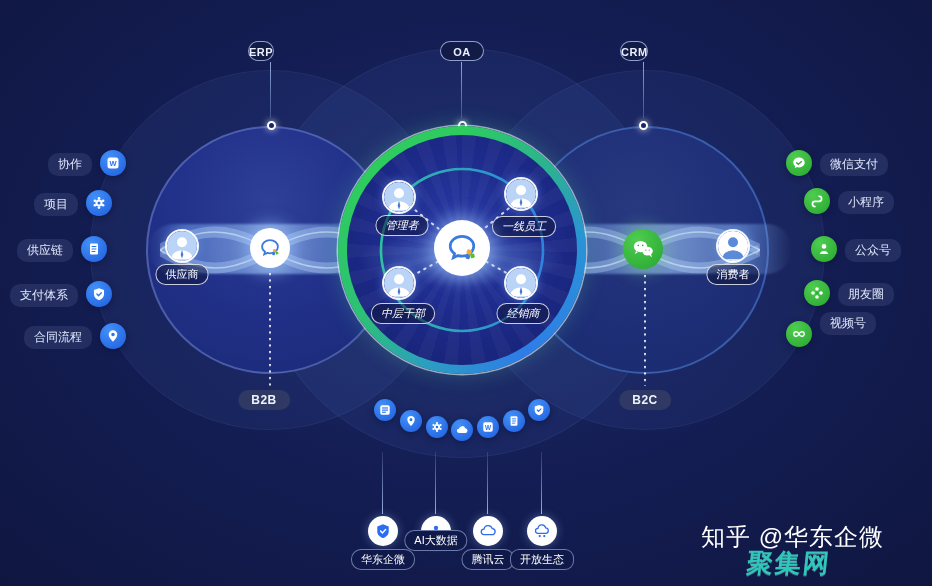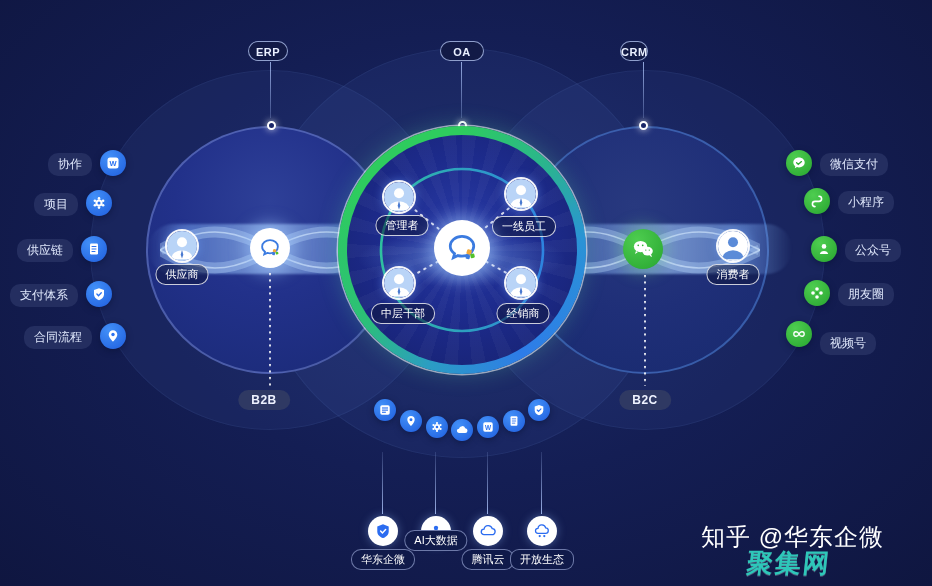--- a/index.html
+++ b/index.html
@@ -77,21 +77,21 @@
   <svg class="abs" style="left:528px;top:224px;" width="232" height="52">
     <path d="M0 26 C45 2 75 2 115 26 S185 50 232 26" stroke="rgba(190,220,255,.35)" stroke-width="11" fill="none"></path>
     <path d="M0 26 C45 50 75 50 115 26 S185 2 232 26" stroke="rgba(190,220,255,.35)" stroke-width="11" fill="none"></path>
     <path d="M0 26 C45 2 75 2 115 26 S185 50 232 26" stroke="rgba(215,235,255,.6)" stroke-width="1.6" fill="none"></path>
     <path d="M0 26 C45 50 75 50 115 26 S185 2 232 26" stroke="rgba(215,235,255,.6)" stroke-width="1.6" fill="none"></path>
   </svg>
 
   <div class="topline" style="left:270px;top:62px;height:56px;"></div>
   <div class="topline" style="left:461px;top:62px;height:56px;"></div>
   <div class="topline" style="left:643px;top:62px;height:56px;"></div>
-  <div class="pill-outline" style="left:248px;top:41px;width:40px;">ERP</div>
+  <div class="pill-outline" style="left:248px;top:41px;width:26px;">ERP</div>
   <div class="pill-outline" style="left:440px;top:41px;width:44px;">OA</div>
   <div class="pill-outline" style="left:620px;top:41px;width:28px;">CRM</div>
   <div class="ring-dot" style="left:267px;top:121px;"></div>
   <div class="ring-dot" style="left:458px;top:121px;"></div>
   <div class="ring-dot" style="left:639px;top:121px;"></div>
 
   <div class="pill-dark" style="left:92px;top:153px;transform:translateX(-100%);">协作</div>
   <div class="icon-circle blue-ic" style="left:100px;top:150px;width:26px;height:26px;">
     <svg width="14" height="14" viewBox="0 0 14 14">
         <rect x="1.5" y="1.5" width="11" height="11" rx="2.5" fill="#fff"></rect>
@@ -169,21 +169,21 @@
         </g>
         <circle cx="7" cy="7" r="1.4" fill="#2fae34"></circle>
       </svg>
   </div>
   <div class="pill-dark" style="left:838px;top:283px;">朋友圈</div>
   <div class="icon-circle green-ic" style="left:786px;top:321px;width:26px;height:26px;">
     <svg width="14" height="14" viewBox="0 0 14 14">
         <path d="M7 7 C5.5 3.6 1.8 4.4 1.8 7 C1.8 9.6 5.5 10.4 7 7 C8.5 3.6 12.2 4.4 12.2 7 C12.2 9.6 8.5 10.4 7 7 Z" stroke="#fff" stroke-width="1.3" fill="none"></path>
       </svg>
   </div>
-  <div class="pill-dark" style="left:820px;top:332px;">视频号</div>
+  <div class="pill-dark" style="left:820px;top:312px;">视频号</div>
 
   <div class="avatar" style="left:165px;top:229px;">
     <svg width="30" height="30" viewBox="0 0 36 36">
         <circle cx="18" cy="18" r="18" fill="#b9d4f7"></circle>
         <circle cx="18" cy="13.5" r="6" fill="#fff"></circle>
         <path d="M5 34 a13 11 0 0 1 26 0 z" fill="#fff"></path>
         <path d="M18 22.5 l1.6 6 -1.6 4.5 -1.6 -4.5 z" fill="#4a7ad0"></path>
       </svg>
   </div>
   <div class="pill-border" style="left:182px;top:264px;">供应商</div>
@@ -214,21 +214,21 @@
     <svg width="30" height="30" viewBox="0 0 36 36">
         <circle cx="18" cy="18" r="18" fill="#ffffff"></circle>
         <circle cx="18" cy="13.5" r="6" fill="#5b8bd8"></circle>
         <path d="M5 34 a13 11 0 0 1 26 0 z" fill="#5b8bd8"></path>
       </svg>
   </div>
   <div class="pill-border" style="left:733px;top:264px;">消费者</div>
   <div class="vdots" style="left:644px;top:274px;height:112px;"></div>
   <div class="tag-pill" style="left:645px;top:390px;">B2C</div>
 
-  <div class="center-circle" style="left:338px;top:126px;">
+  <div class="center-circle" style="left:338px;top:126px;font-style:italic;">
     <div class="center-inner">
       <div class="center-rays"></div>
       <div class="center-glow"></div>
     </div>
     <svg class="abs" style="left:0;top:0;" width="248" height="248">
       <defs>
           <linearGradient id="irg" x1="0" y1="0" x2="1" y2="0">
             <stop offset="0" stop-color="#2fd0a0"></stop>
             <stop offset="1" stop-color="#2e8ce8"></stop>
           </linearGradient>

